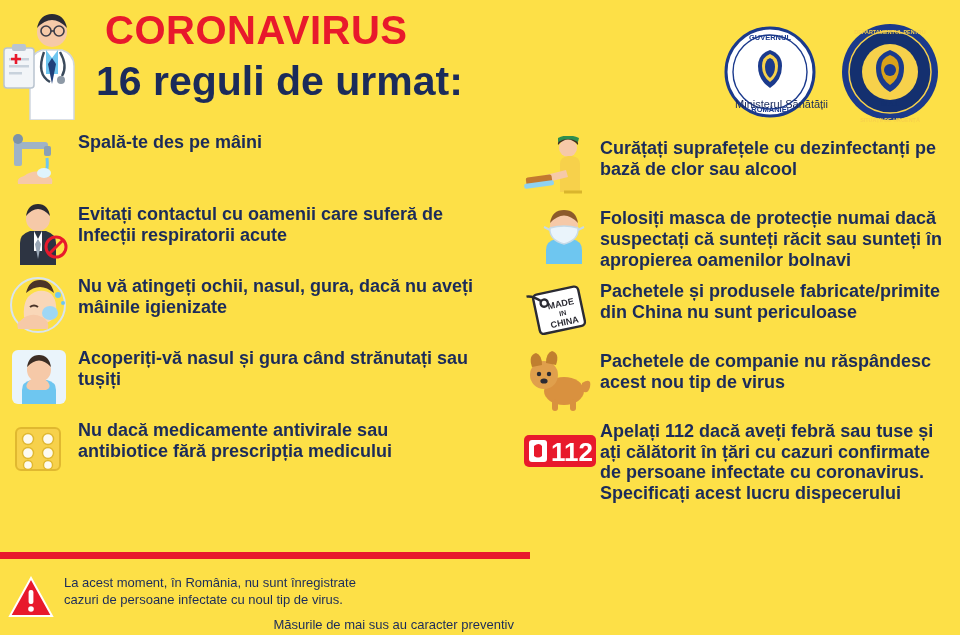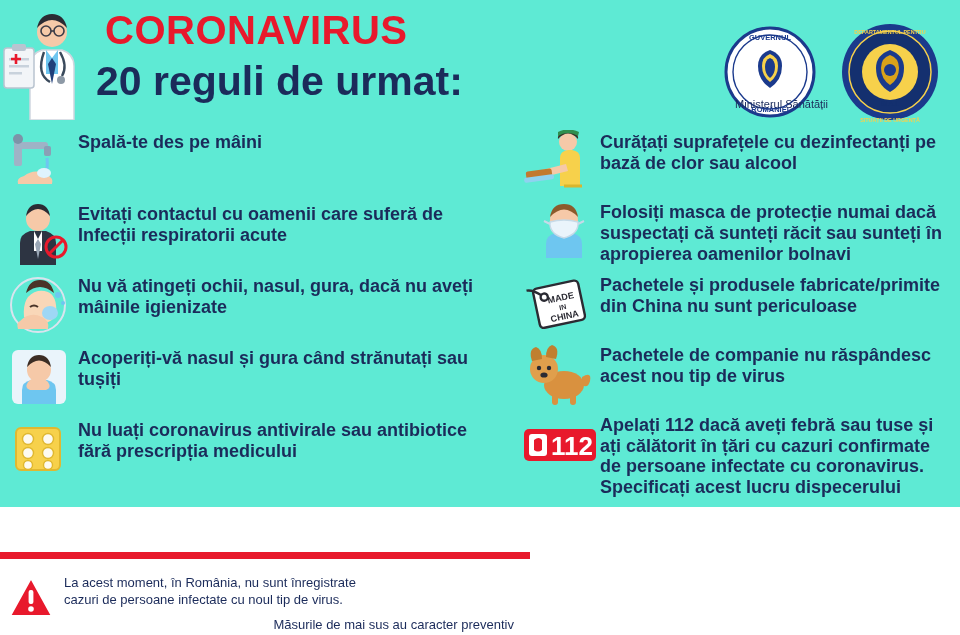--- a/index.html
+++ b/index.html
@@ -4,22 +4,22 @@
 <style>
   * { box-sizing: border-box; margin: 0; padding: 0; }
   html, body {
     width: 960px; height: 635px;
     background: #ffffff;
     font-family: "Liberation Sans", sans-serif;
     overflow: hidden;
   }
   .poster {
     position: relative;
-    width: 960px; height: 507px;
-    background: #5eead4;
+    width: 960px; height: 635px;
+    background: #fde047;
   }
 
   
   .header {
     position: absolute; left: 0; top: 0; width: 960px; height: 122px;
   }
   .title-coronavirus {
     position: absolute; left: 105px; top: 8px;
     font-size: 40px; font-weight: bold; color: #e8192c;
     letter-spacing: 0.5px;
@@ -66,21 +66,21 @@
     font-size: 18px;
     font-weight: bold;
     color: #1b2b5a;
     line-height: 1.16;
     padding-top: 2px;
   }
   .col-left .rule-text { max-width: 400px; }
   .col-right .rule-text { max-width: 350px; }
 
   
-  .col-right .rule { margin-bottom: 8px; }
+  .col-right .rule { margin-bottom: 8px; margin-top: 6px; }
 
   
   .red-bar {
     position: absolute; left: 0; top: 552px; width: 530px; height: 7px;
     background: #e8192c;
   }
   .footer {
     position: absolute; left: 0; top: 566px; width: 530px; height: 69px;
   }
   .warn-icon { position: absolute; left: 8px; top: 10px; width: 46px; height: 42px; }
@@ -122,21 +122,21 @@
         <rect x="2" y="44" width="30" height="40" rx="3" fill="#f2f5f8" stroke="#b9c4d0" stroke-width="1.5"></rect>
         <rect x="10" y="40" width="14" height="7" rx="2" fill="#b9c4d0"></rect>
         <rect x="7" y="54" width="20" height="2.5" fill="#c8d2dc"></rect>
         <rect x="7" y="61" width="20" height="2.5" fill="#c8d2dc"></rect>
         <rect x="7" y="68" width="13" height="2.5" fill="#c8d2dc"></rect>
         <path d="M14 50 l0 10 M9 55 l10 0" stroke="#e8192c" stroke-width="2.6"></path>
       </svg>
     </div>
 
     <div class="title-coronavirus">CORONAVIRUS</div>
-    <div class="title-rules">20 reguli de urmat:</div>
+    <div class="title-rules">16 reguli de urmat:</div>
 
     <div class="emblem-wrap">
       <svg viewBox="0 0 240 112" width="240" height="112">
 
         <g>
           <circle cx="58" cy="52" r="44" fill="#ffffff" stroke="#1b3a8c" stroke-width="3"></circle>
           <circle cx="58" cy="52" r="37" fill="#ffffff" stroke="#1b3a8c" stroke-width="1.4"></circle>
           <path d="M58 30 q12 4 12 16 q0 14 -12 22 q-12 -8 -12 -22 q0 -12 12 -16z" fill="#1b3a8c"></path>
           <path d="M58 34 q8 3 8 12 q0 10 -8 16 q-8 -6 -8 -16 q0 -9 8 -12z" fill="#f7d14b"></path>
           <path d="M58 38 q5 2 5 9 q0 7 -5 11 q-5 -4 -5 -11 q0 -7 5 -9z" fill="#1b3a8c"></path>
@@ -228,21 +228,21 @@
           <g fill="#fdfaf0" stroke="#e0b830" stroke-width="1.4">
             <circle cx="24" cy="17" r="5.5"></circle>
             <circle cx="44" cy="17" r="5.5"></circle>
             <circle cx="24" cy="31" r="5.5"></circle>
             <circle cx="44" cy="31" r="5.5"></circle>
             <circle cx="24" cy="43" r="4.5"></circle>
             <circle cx="44" cy="43" r="4.5"></circle>
           </g>
         </svg>
       </div>
-      <div class="rule-text">Nu luați coronavirus antivirale sau antibiotice fără prescripția medicului</div>
+      <div class="rule-text">Nu dacă medicamente antivirale sau antibiotice fără prescripția medicului</div>
     </div>
   </div>
 
   <div class="col col-right">
 
     <div class="rule">
       <div class="rule-icon">
         <svg viewBox="0 0 80 62" width="80" height="62">
           <circle cx="48" cy="12" r="9" fill="#f6c9a8"></circle>
           <path d="M38 9 q10 -11 20 0 q1 -9 -10 -9 q-11 0 -10 9z" fill="#3c2d24"></path>

